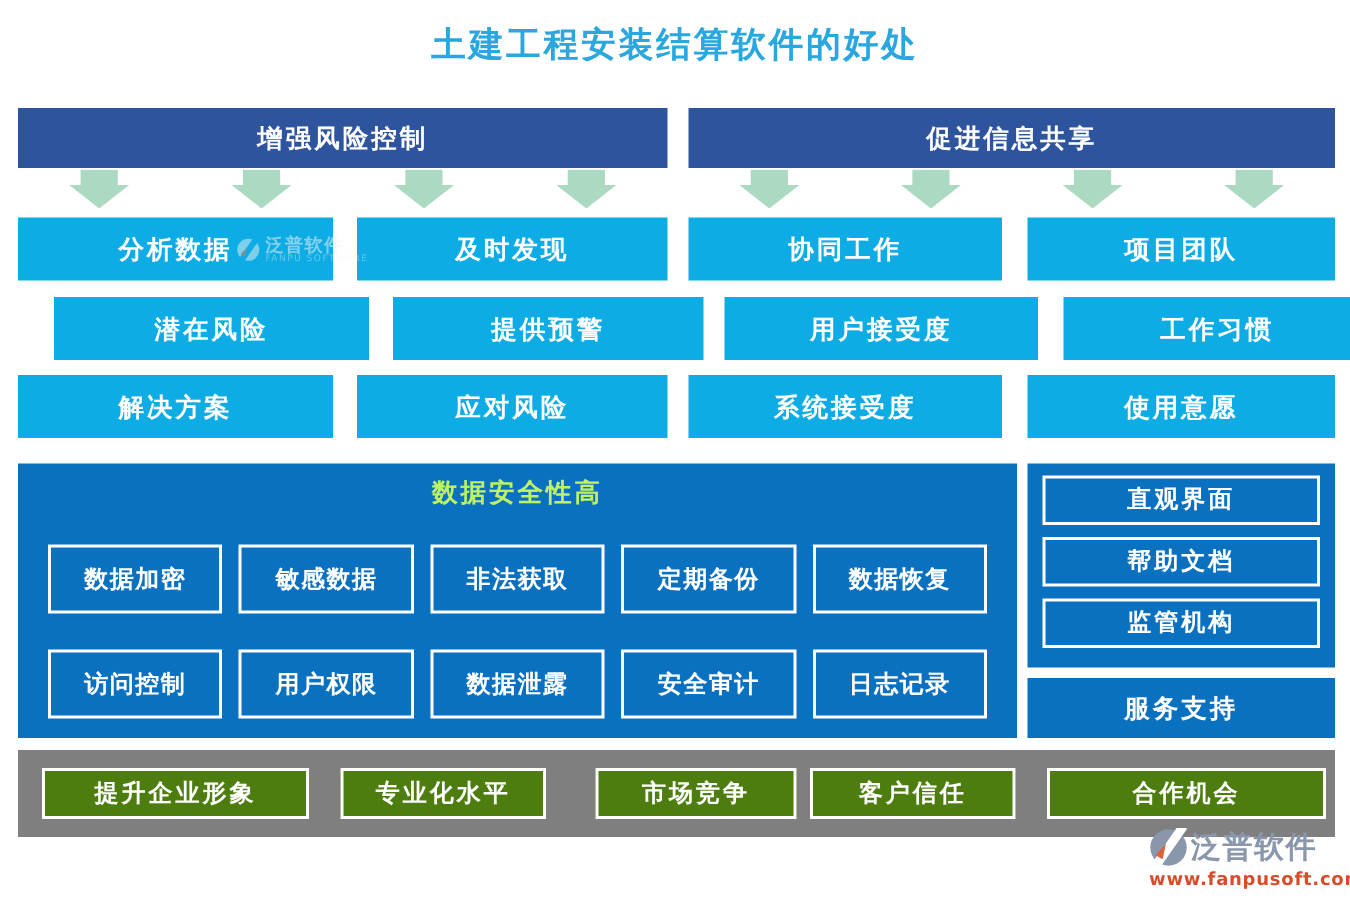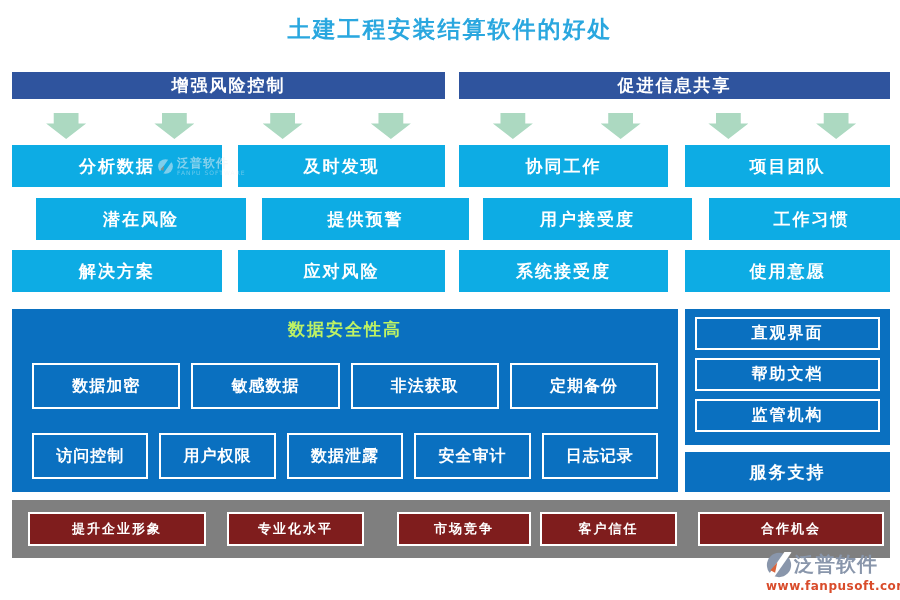--- a/index.html
+++ b/index.html
@@ -7,21 +7,21 @@
     position:relative;width:900px;height:600px;background:#ffffff;overflow:hidden;
     font-family:"DejaVu Sans","Liberation Sans",sans-serif;
   }
   .title{
     position:absolute;top:14px;left:0;width:100%;text-align:center;
     font-size:23px;font-weight:bold;color:#2AA7DF;letter-spacing:2px;
     font-family:"DejaVu Serif","Liberation Serif",serif;
   }
   
   .hdr{
-    position:absolute;top:72px;height:27px;background:#2F549E;color:#ffffff;
+    position:absolute;top:72px;height:40px;background:#2F549E;color:#ffffff;
     font-weight:bold;font-size:17px;letter-spacing:2px;
     display:flex;align-items:center;justify-content:center;
   }
   .hdr.l{left:12px;width:433px;}
   .hdr.r{left:459px;width:431px;}
   
   .arrows{position:absolute;top:113px;height:27px;display:flex;justify-content:space-around;align-items:flex-start;}
   .arrows.l{left:12px;width:433px;}
   .arrows.r{left:459px;width:431px;}
   .arrow{
@@ -70,22 +70,22 @@
     display:flex;align-items:center;justify-content:center;
   }
   .service-bar{
     position:absolute;left:685px;top:452px;width:205px;height:40px;background:#0A70C0;
     color:#ffffff;font-weight:bold;font-size:17px;letter-spacing:2px;
     display:flex;align-items:center;justify-content:center;
   }
   
   .gray-bar{position:absolute;left:12px;top:500px;width:878px;height:58px;background:#7F7F7F;}
   .gbtn{
-    position:absolute;top:12px;height:30px;border:2px solid #ffffff;background:#7f1d1d;
-    color:#ffffff;font-weight:bold;font-size:13px;letter-spacing:2px;
+    position:absolute;top:12px;height:30px;border:2px solid #ffffff;background:#4d7c0f;
+    color:#ffffff;font-weight:bold;font-size:16px;letter-spacing:2px;
     display:flex;align-items:center;justify-content:center;
   }
   .g1{left:16px;width:174px;}
   .g2{left:215px;width:133px;}
   .g3{left:385px;width:130px;}
   .g4{left:528px;width:133px;}
   .g5{left:686px;width:182px;}
   
   .brand{position:absolute;left:766px;top:551px;width:126px;}
   .brand-top{display:flex;align-items:center;}
@@ -145,20 +145,21 @@
     </div>
   </div>
 
   <div class="sec-panel">
     <div class="sec-title">数据安全性高</div>
     <div class="sec-row">
       <div class="sec-btn">数据加密</div>
       <div class="sec-btn">敏感数据</div>
       <div class="sec-btn">非法获取</div>
       <div class="sec-btn">定期备份</div>
+      <div class="sec-btn">数据恢复</div>
     </div>
     <div class="sec-row">
       <div class="sec-btn">访问控制</div>
       <div class="sec-btn">用户权限</div>
       <div class="sec-btn">数据泄露</div>
       <div class="sec-btn">安全审计</div>
       <div class="sec-btn">日志记录</div>
     </div>
   </div>
 

